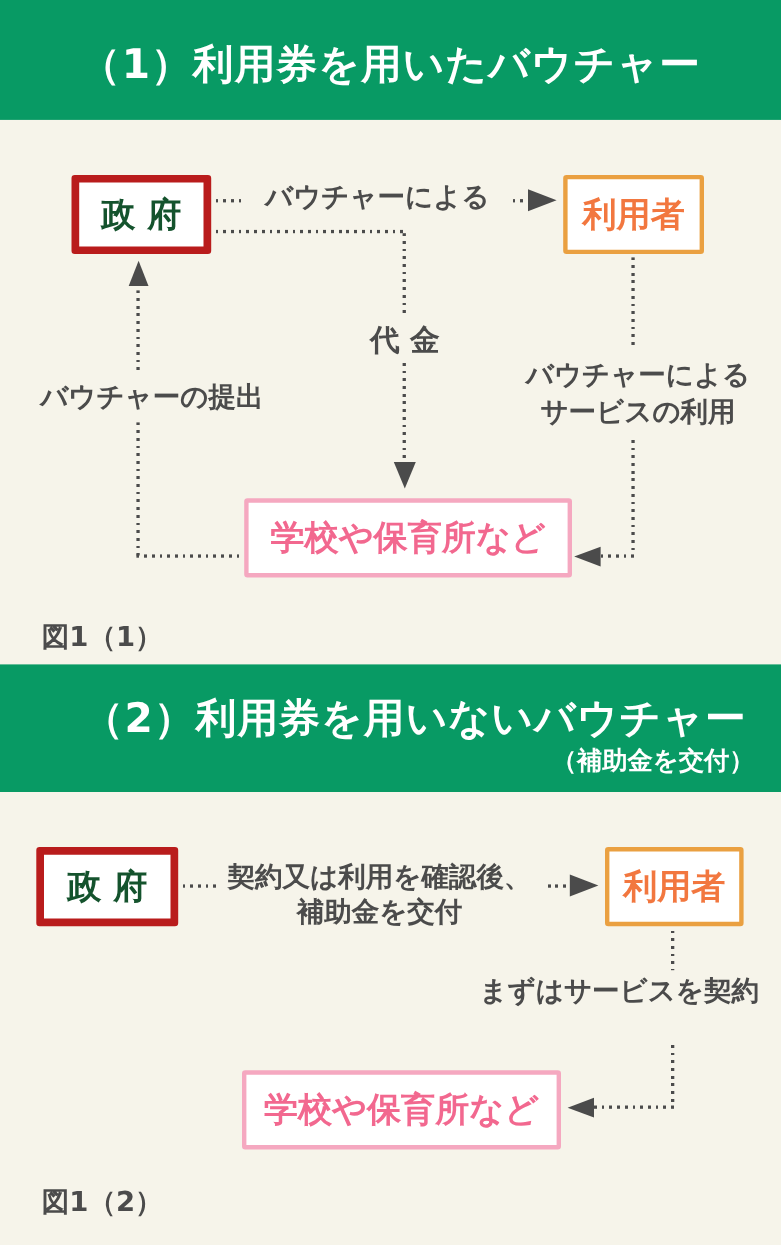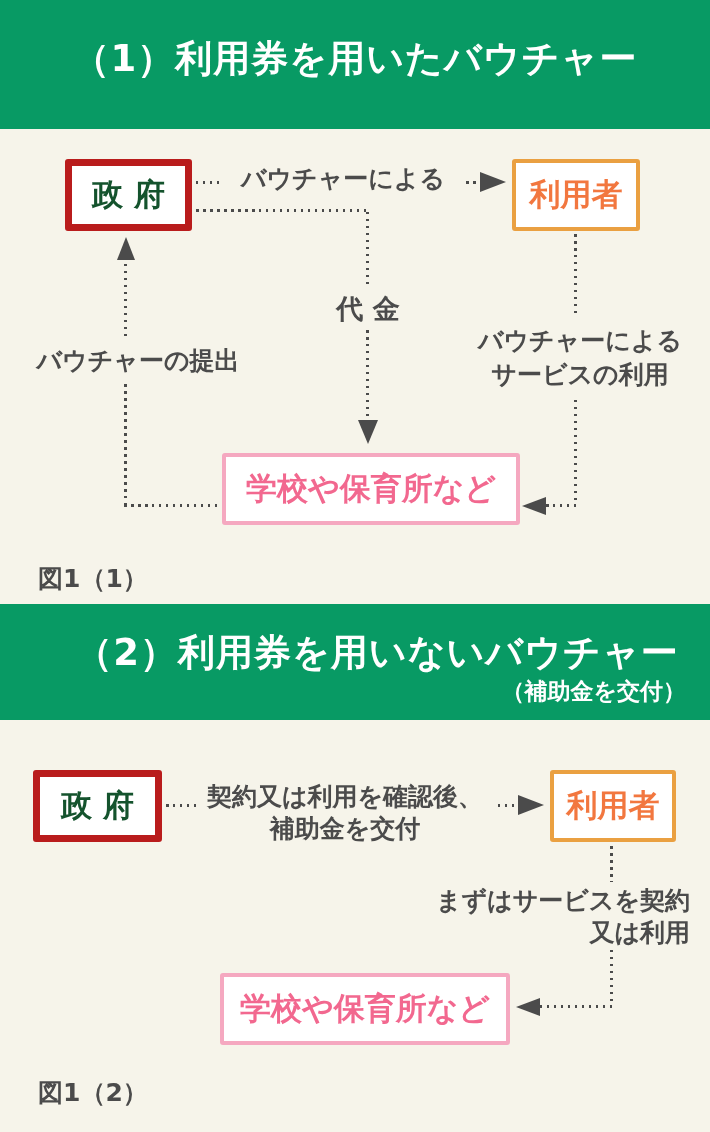--- a/index.html
+++ b/index.html
@@ -30,21 +30,21 @@
   .tri-u{border-left:9px solid transparent;border-right:9px solid transparent;border-bottom:23px solid #4b4b4b;}
   .tri-d{border-left:10px solid transparent;border-right:10px solid transparent;border-top:24px solid #4b4b4b;}
 
   .caption{position:absolute;color:#4b4b4b;font-size:25px;font-weight:bold;white-space:nowrap;}
 </style>
 </head>
 <body>
 
 <div id="canvas">
 
-  <div class="banner" style="top:0;height:129px;">
+  <div class="banner" style="top:0;height:109px;">
     <div class="banner-title" style="top:34px;">（1）利用券を用いたバウチャー</div>
   </div>
 
   <div class="node node-green" style="left:65px;top:159px;width:127px;height:72px;">政 府</div>
   <div class="node node-orange" style="left:512px;top:159px;width:128px;height:72px;">利用者</div>
   <div class="node node-pink" style="left:222px;top:453px;width:298px;height:72px;">学校や保育所など</div>
 
   <div class="dot-h" style="left:196px;top:181px;width:26px;"></div>
   <div class="lbl c" style="left:223px;top:162px;width:240px;">バウチャーによる</div>
   <div class="dot-h" style="left:466px;top:181px;width:13px;"></div>
@@ -81,20 +81,19 @@
   <div class="node node-pink" style="left:220px;top:973px;width:290px;height:72px;">学校や保育所など</div>
 
   <div class="dot-h" style="left:166px;top:804px;width:32px;"></div>
   <div class="lbl c" style="left:175px;top:780px;width:340px;">契約又は利用を確認後、</div>
   <div class="lbl c" style="left:175px;top:812px;width:340px;">補助金を交付</div>
   <div class="dot-h" style="left:498px;top:804px;width:18px;"></div>
   <div class="tri tri-r" style="left:518px;top:795px;"></div>
 
   <div class="dot-v" style="left:610px;top:846px;height:36px;"></div>
   <div class="lbl r" style="left:390px;top:884px;width:300px;">まずはサービスを契約</div>
-  <div class="lbl r" style="left:390px;top:916px;width:300px;">又は利用</div>
   <div class="dot-v" style="left:610px;top:950px;height:56px;"></div>
   <div class="dot-h" style="left:540px;top:1005px;width:73px;"></div>
   <div class="tri tri-l" style="left:516px;top:998px;"></div>
 
   <div class="caption" style="left:38px;top:1076px;">図1（2）</div>
 
 </div>
 
 </body></html>

